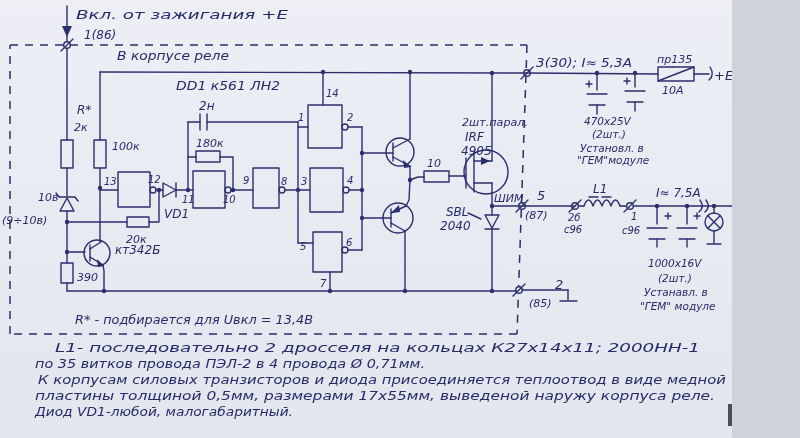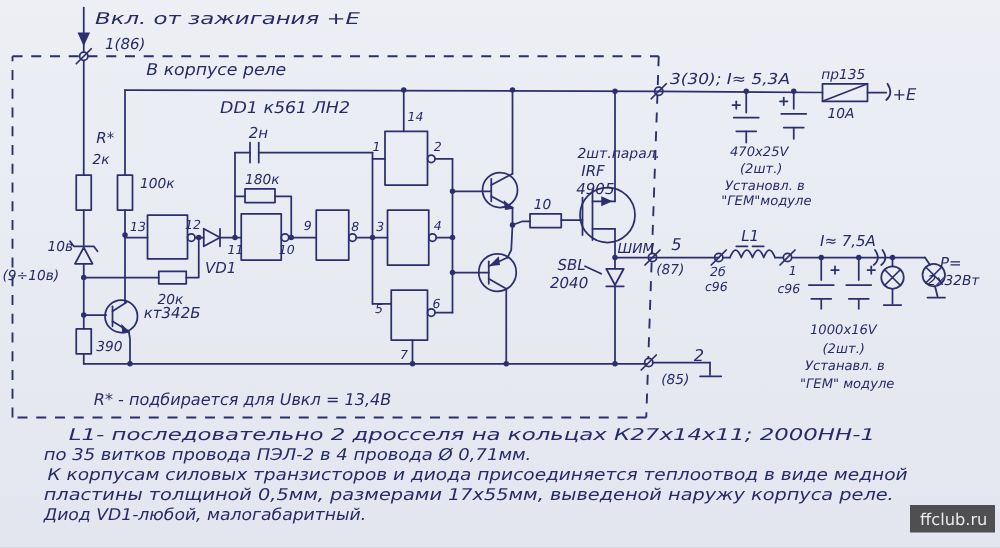--- a/index.html
+++ b/index.html
@@ -1,16 +1,16 @@
 <!DOCTYPE html>
 <html><head>
 <meta charset="utf-8">
 <style>
   html,body{margin:0;padding:0;background:#cfd2da;}
-  .page{position:relative;width:800px;height:438px;overflow:hidden;
+  .page{position:relative;width:732px;height:438px;overflow:hidden;
         font-family:"DejaVu Sans",sans-serif;}
   svg{display:block;}
   .hw{font-family:"DejaVu Sans",sans-serif;font-style:italic;fill:#252b68;}
   .wm{font-family:"DejaVu Sans",sans-serif;font-style:normal;fill:#e9e9e9;}
 </style>
 </head>
 <body>
 
 <div class="page">
 <svg width="800" height="438" viewBox="0 0 800 438">

